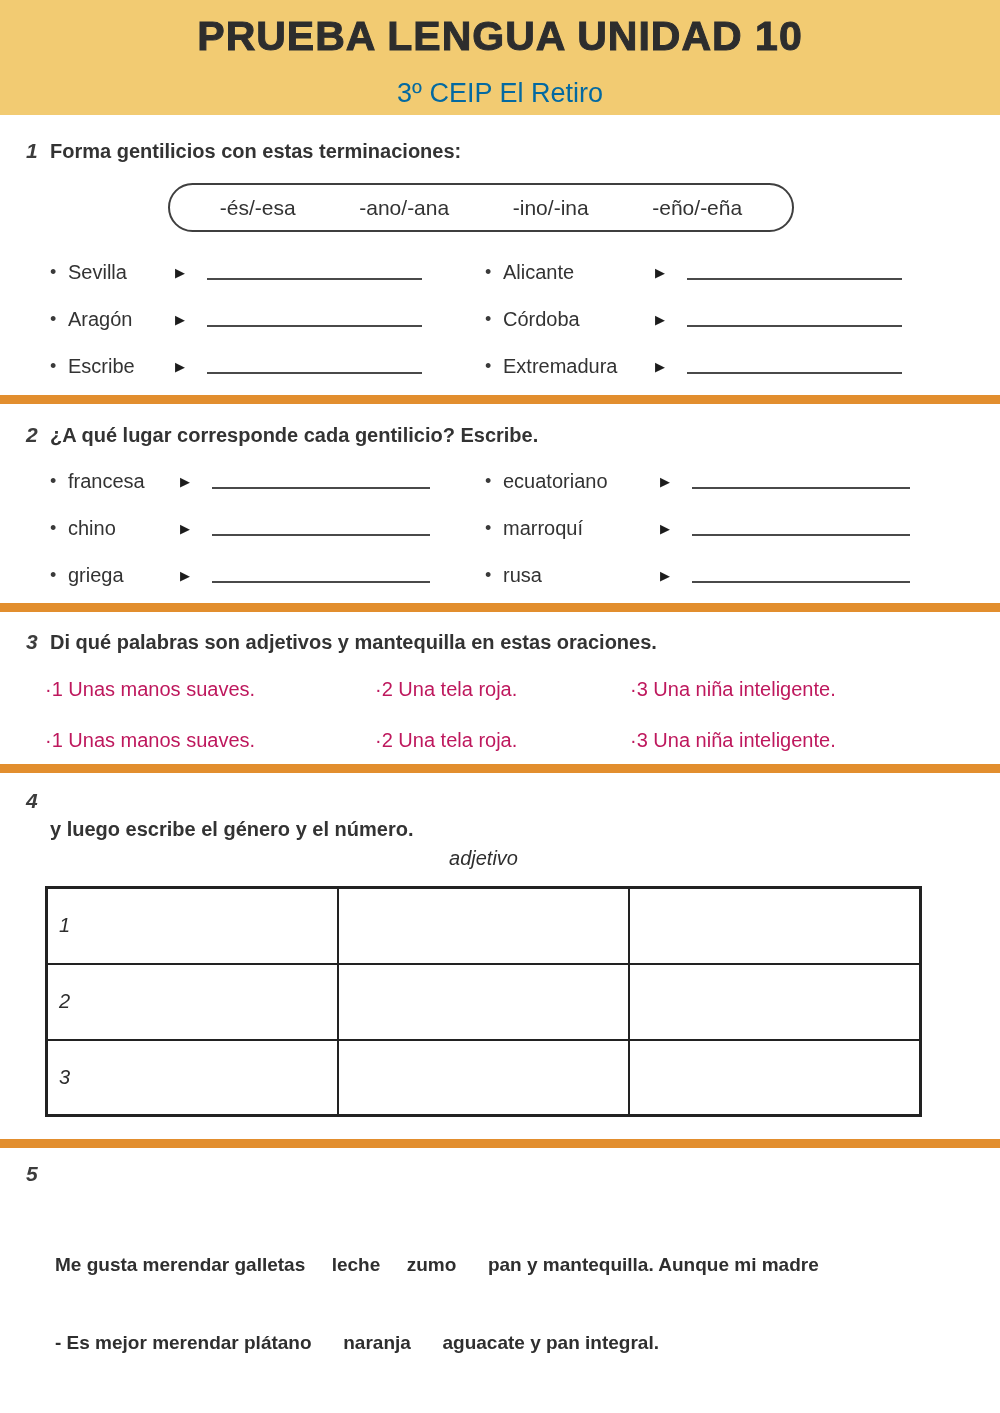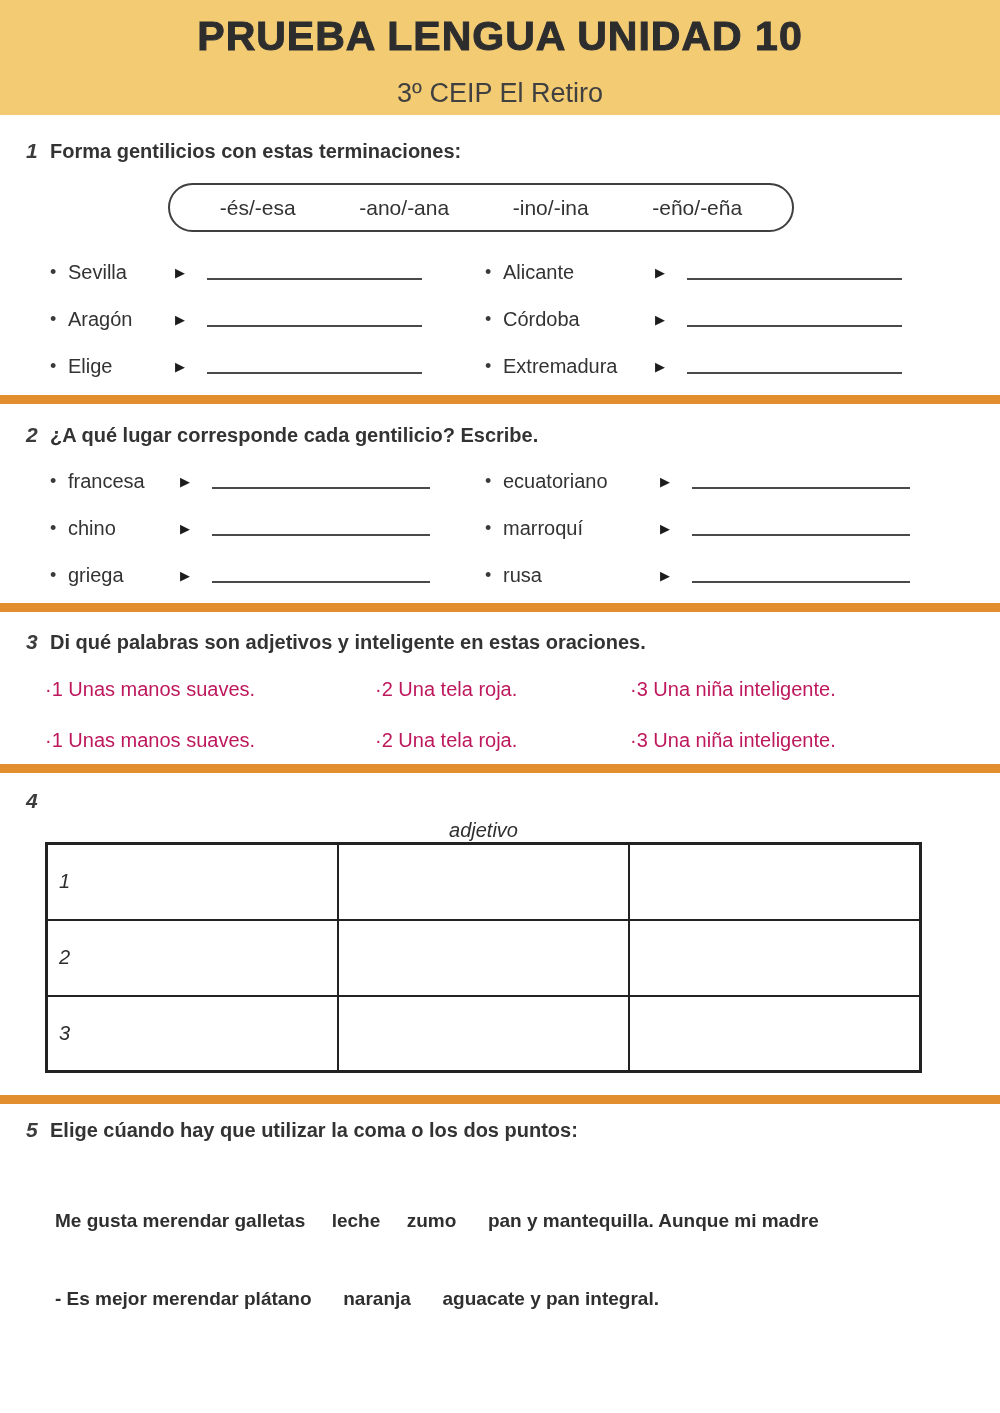--- a/index.html
+++ b/index.html
@@ -13,21 +13,21 @@
   .header {
     height: 115px; width: 100%; text-align: center;
     display: flex; flex-direction: column; justify-content: center; align-items: center;
   }
   .header-title {
     font-size: 41px; font-weight: bold; letter-spacing: 1px; color: #2d2d2d;
     -webkit-text-stroke: 1px #2d2d2d;
     text-shadow: 0 0 1px rgba(255,241,196,0.8);
     line-height: 1.1; margin-top: 8px;
   }
-  .header-subtitle { font-size: 27px; color: #404040; line-height: 1.2; margin-top: 18px; }
+  .header-subtitle { font-size: 27px; color: #0369a1; line-height: 1.2; margin-top: 18px; }
 
   
   .exercise-heading {
     display: flex; align-items: flex-start;
     font-size: 20px; font-weight: bold; color: #333; line-height: 28px;
     margin-left: 26px;
   }
   .exnum {
     font-style: italic; font-weight: bold; font-size: 21px; color: #3c3c3c;
     width: 24px; flex: 0 0 24px;
@@ -72,21 +72,21 @@
   .sentence-row { display: flex; margin-left: 45px; font-size: 20px; color: #be185d; }
   .sentence-row .s1 { width: 330px; flex: 0 0 330px; }
   .sentence-row .s2 { width: 255px; flex: 0 0 255px; }
   .sr1 { margin-top: 22px; }
   .sr2 { margin-top: 28px; }
 
   
   .ex4-heading { margin-top: 14px; }
   .ex4-title-lines { line-height: 28px; }
   .table-header-row {
-    margin: 4px 0 0 45px; width: 877px; display: flex;
+    margin: 4px 0 16px 45px; width: 877px; display: flex;
   }
   .table-header-row div {
     flex: 1; text-align: center; font-style: italic; font-size: 20px; color: #2e2e2e;
   }
   .adj-table {
     margin-left: 45px; width: 877px; border-collapse: collapse;
     border: 3px solid #222;
   }
   .adj-table td {
     border: 2px solid #222; width: 33.33%; height: 76px;
@@ -141,21 +141,21 @@
       <span class="blank blank-215"></span>
     </div>
     <div class="gent-item">
       <span class="bullet">•</span>
       <span class="gent-word word-r1">Córdoba</span>
       <span class="arrow">▶</span>
       <span class="blank blank-215"></span>
     </div>
     <div class="gent-item">
       <span class="bullet">•</span>
-      <span class="gent-word word-l1">Elige</span>
+      <span class="gent-word word-l1">Escribe</span>
       <span class="arrow">▶</span>
       <span class="blank blank-215"></span>
     </div>
     <div class="gent-item">
       <span class="bullet">•</span>
       <span class="gent-word word-r1">Extremadura</span>
       <span class="arrow">▶</span>
       <span class="blank blank-215"></span>
     </div>
   </div>
@@ -206,41 +206,42 @@
       <span class="blank blank-218"></span>
     </div>
   </div>
 </div>
 
 <div class="divider" style="margin-top: 14px; background: rgb(226, 142, 46);"></div>
 
 <div class="ex3">
   <div class="exercise-heading ex3-heading">
     <span class="exnum">3</span>
-    <span>Di qué palabras son adjetivos y inteligente en estas oraciones.</span>
+    <span>Di qué palabras son adjetivos y mantequilla en estas oraciones.</span>
   </div>
   <div class="sentence-row sr1">
     <span class="s1">·1 Unas manos suaves.</span>
     <span class="s2">·2 Una tela roja.</span>
     <span class="s3">·3 Una niña inteligente.</span>
   </div>
   <div class="sentence-row sr2">
     <span class="s1">·1 Unas manos suaves.</span>
     <span class="s2">·2 Una tela roja.</span>
     <span class="s3">·3 Una niña inteligente.</span>
   </div>
 </div>
 
 <div class="divider" style="margin-top: 12px; background: rgb(226, 142, 46);"></div>
 
 <div class="ex4">
   <div class="exercise-heading ex4-heading">
     <span class="exnum">4</span>
     <span class="ex4-title-lines">
       <br>
+      <span>y luego escribe el género y el número.</span>
     </span>
   </div>
   <div class="table-header-row">
     <div>adjetivo</div>
   </div>
   <table class="adj-table">
     <tbody>
         <tr>
       <td>1</td>
       <td></td>
@@ -258,21 +259,20 @@
     </tr>
   </tbody>
     </table>
 </div>
 
 <div class="divider ex5-heading" style="background: rgb(226, 142, 46);"></div>
 
 <div class="ex5">
   <div class="exercise-heading ex5-heading-inner">
     <span class="exnum">5</span>
-    <span>Elige cúando hay que utilizar la coma o los dos puntos:</span>
   </div>
   <div class="ex5-text">
     <div>Me gusta merendar galletas     leche     zumo      pan y mantequilla. Aunque mi madre</div>
     <div>- Es mejor merendar plátano      naranja      aguacate y pan integral.</div>
     
     
     
     
   </div>
 </div>

